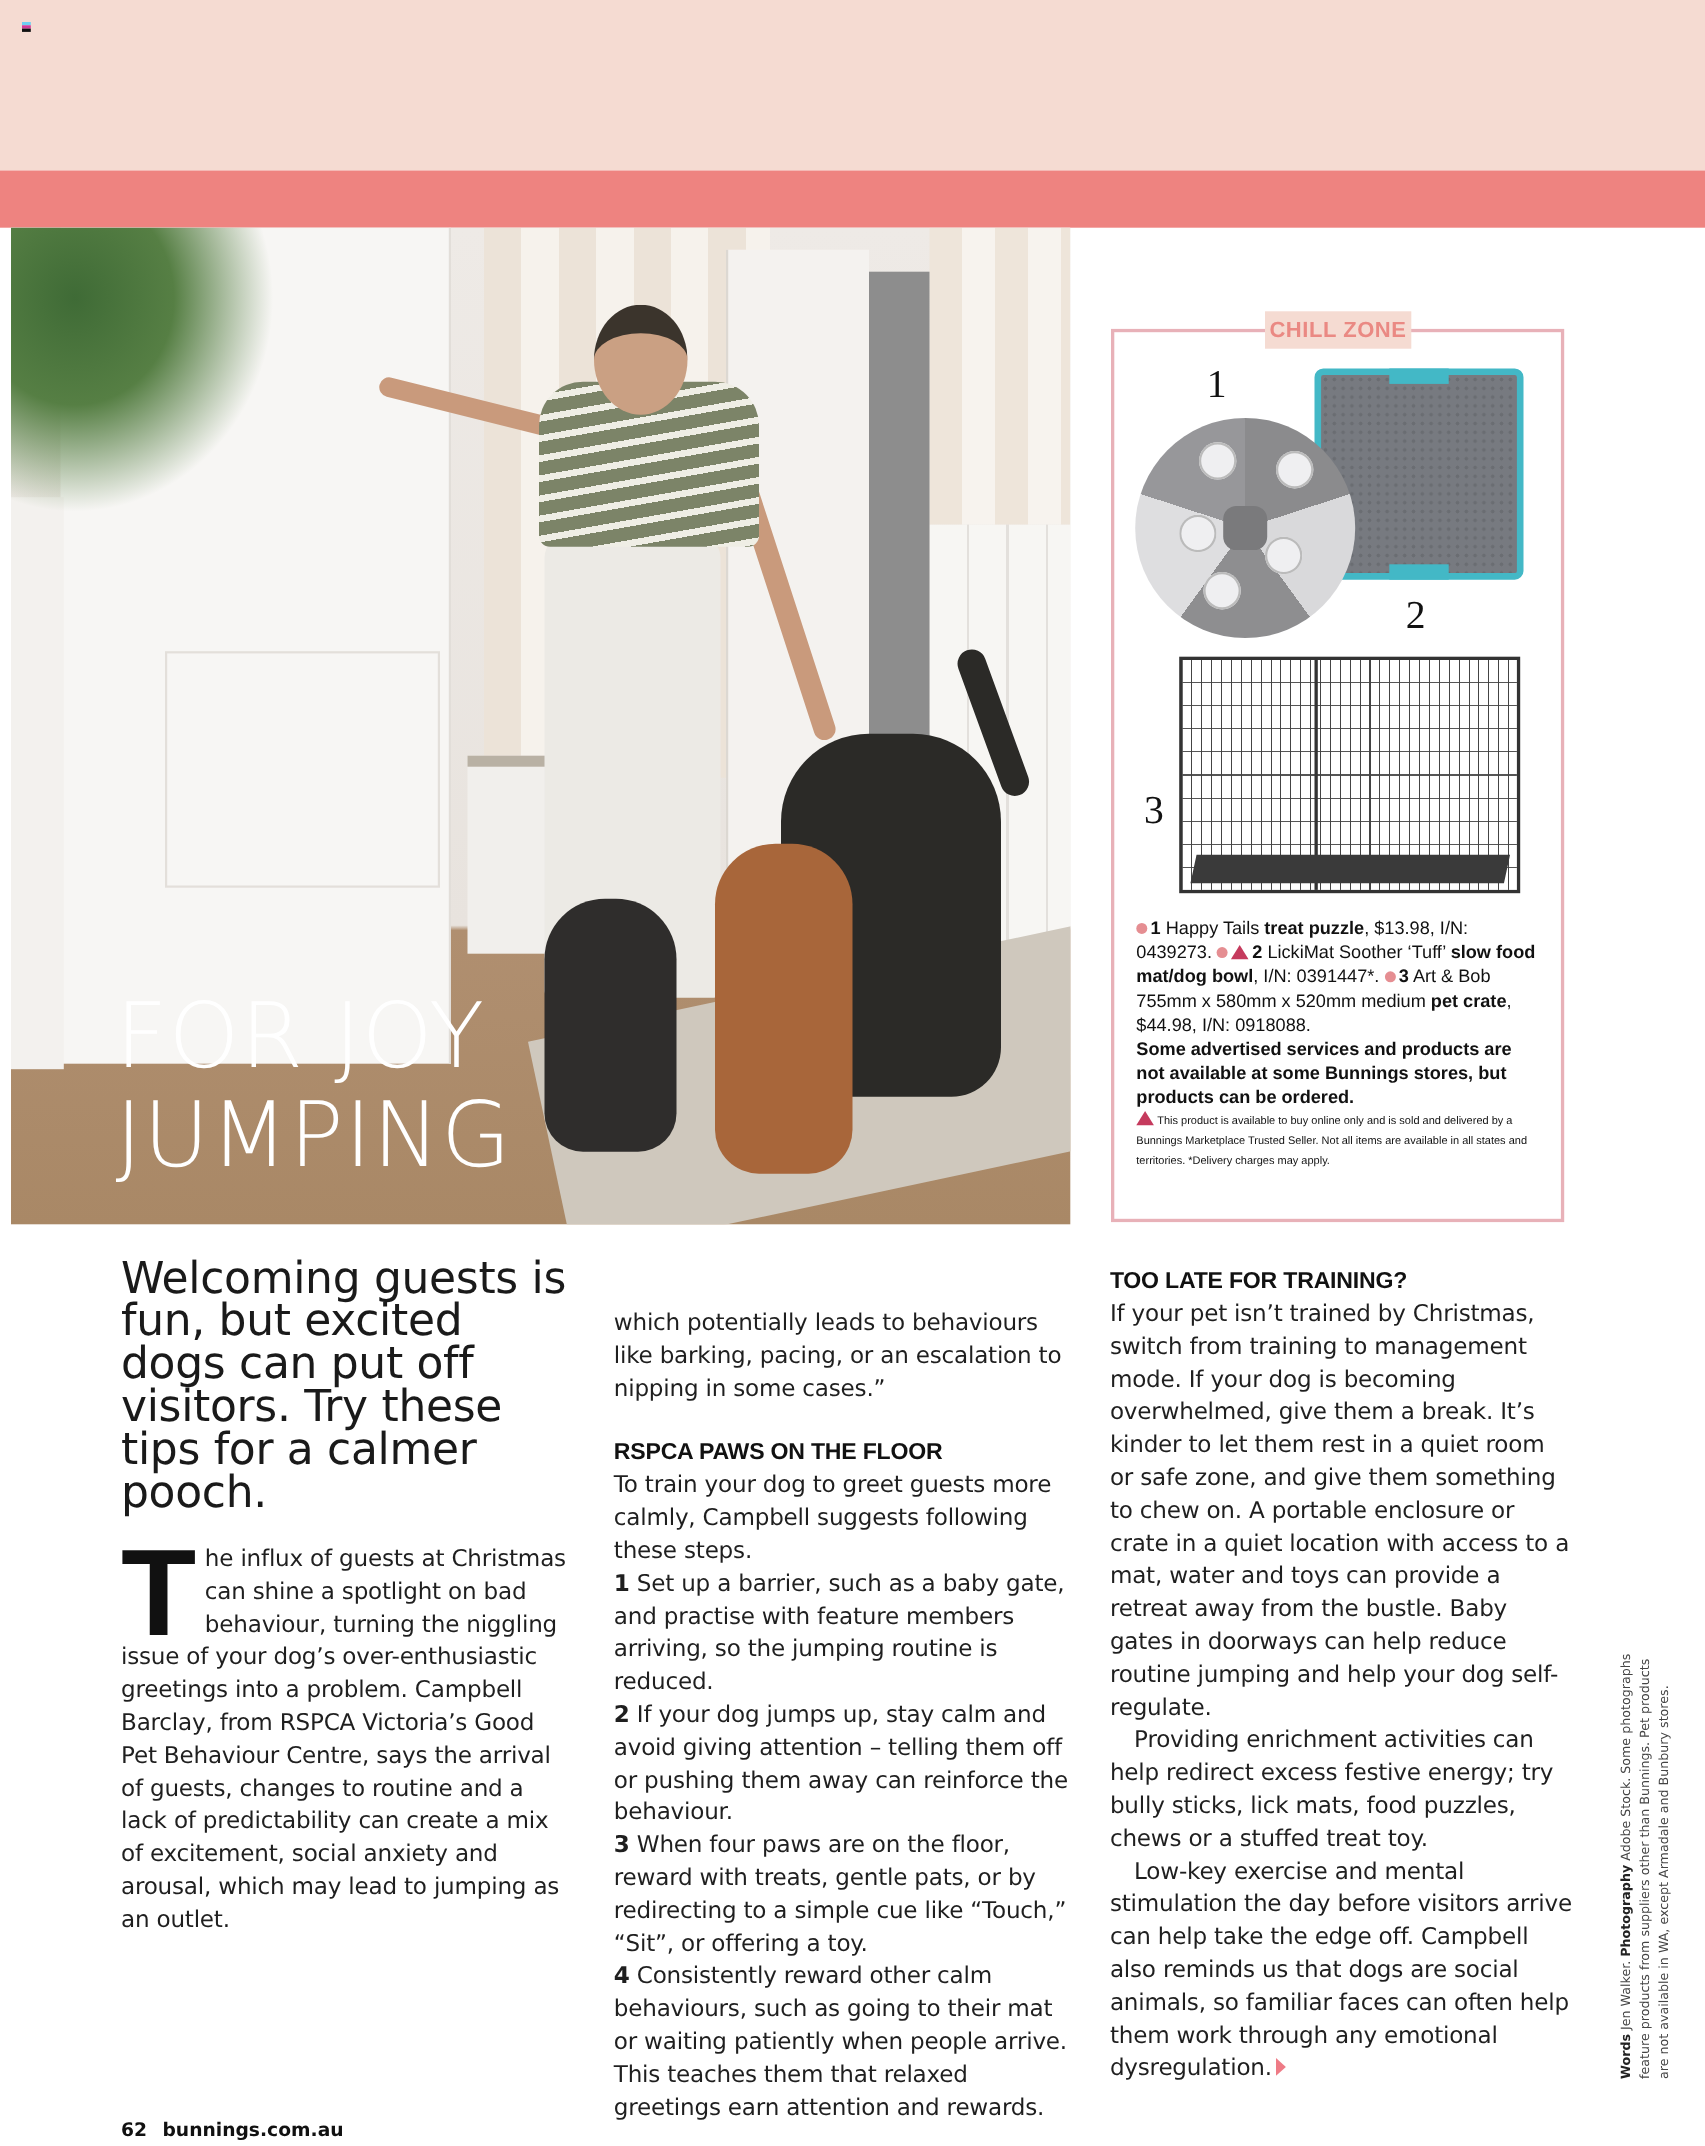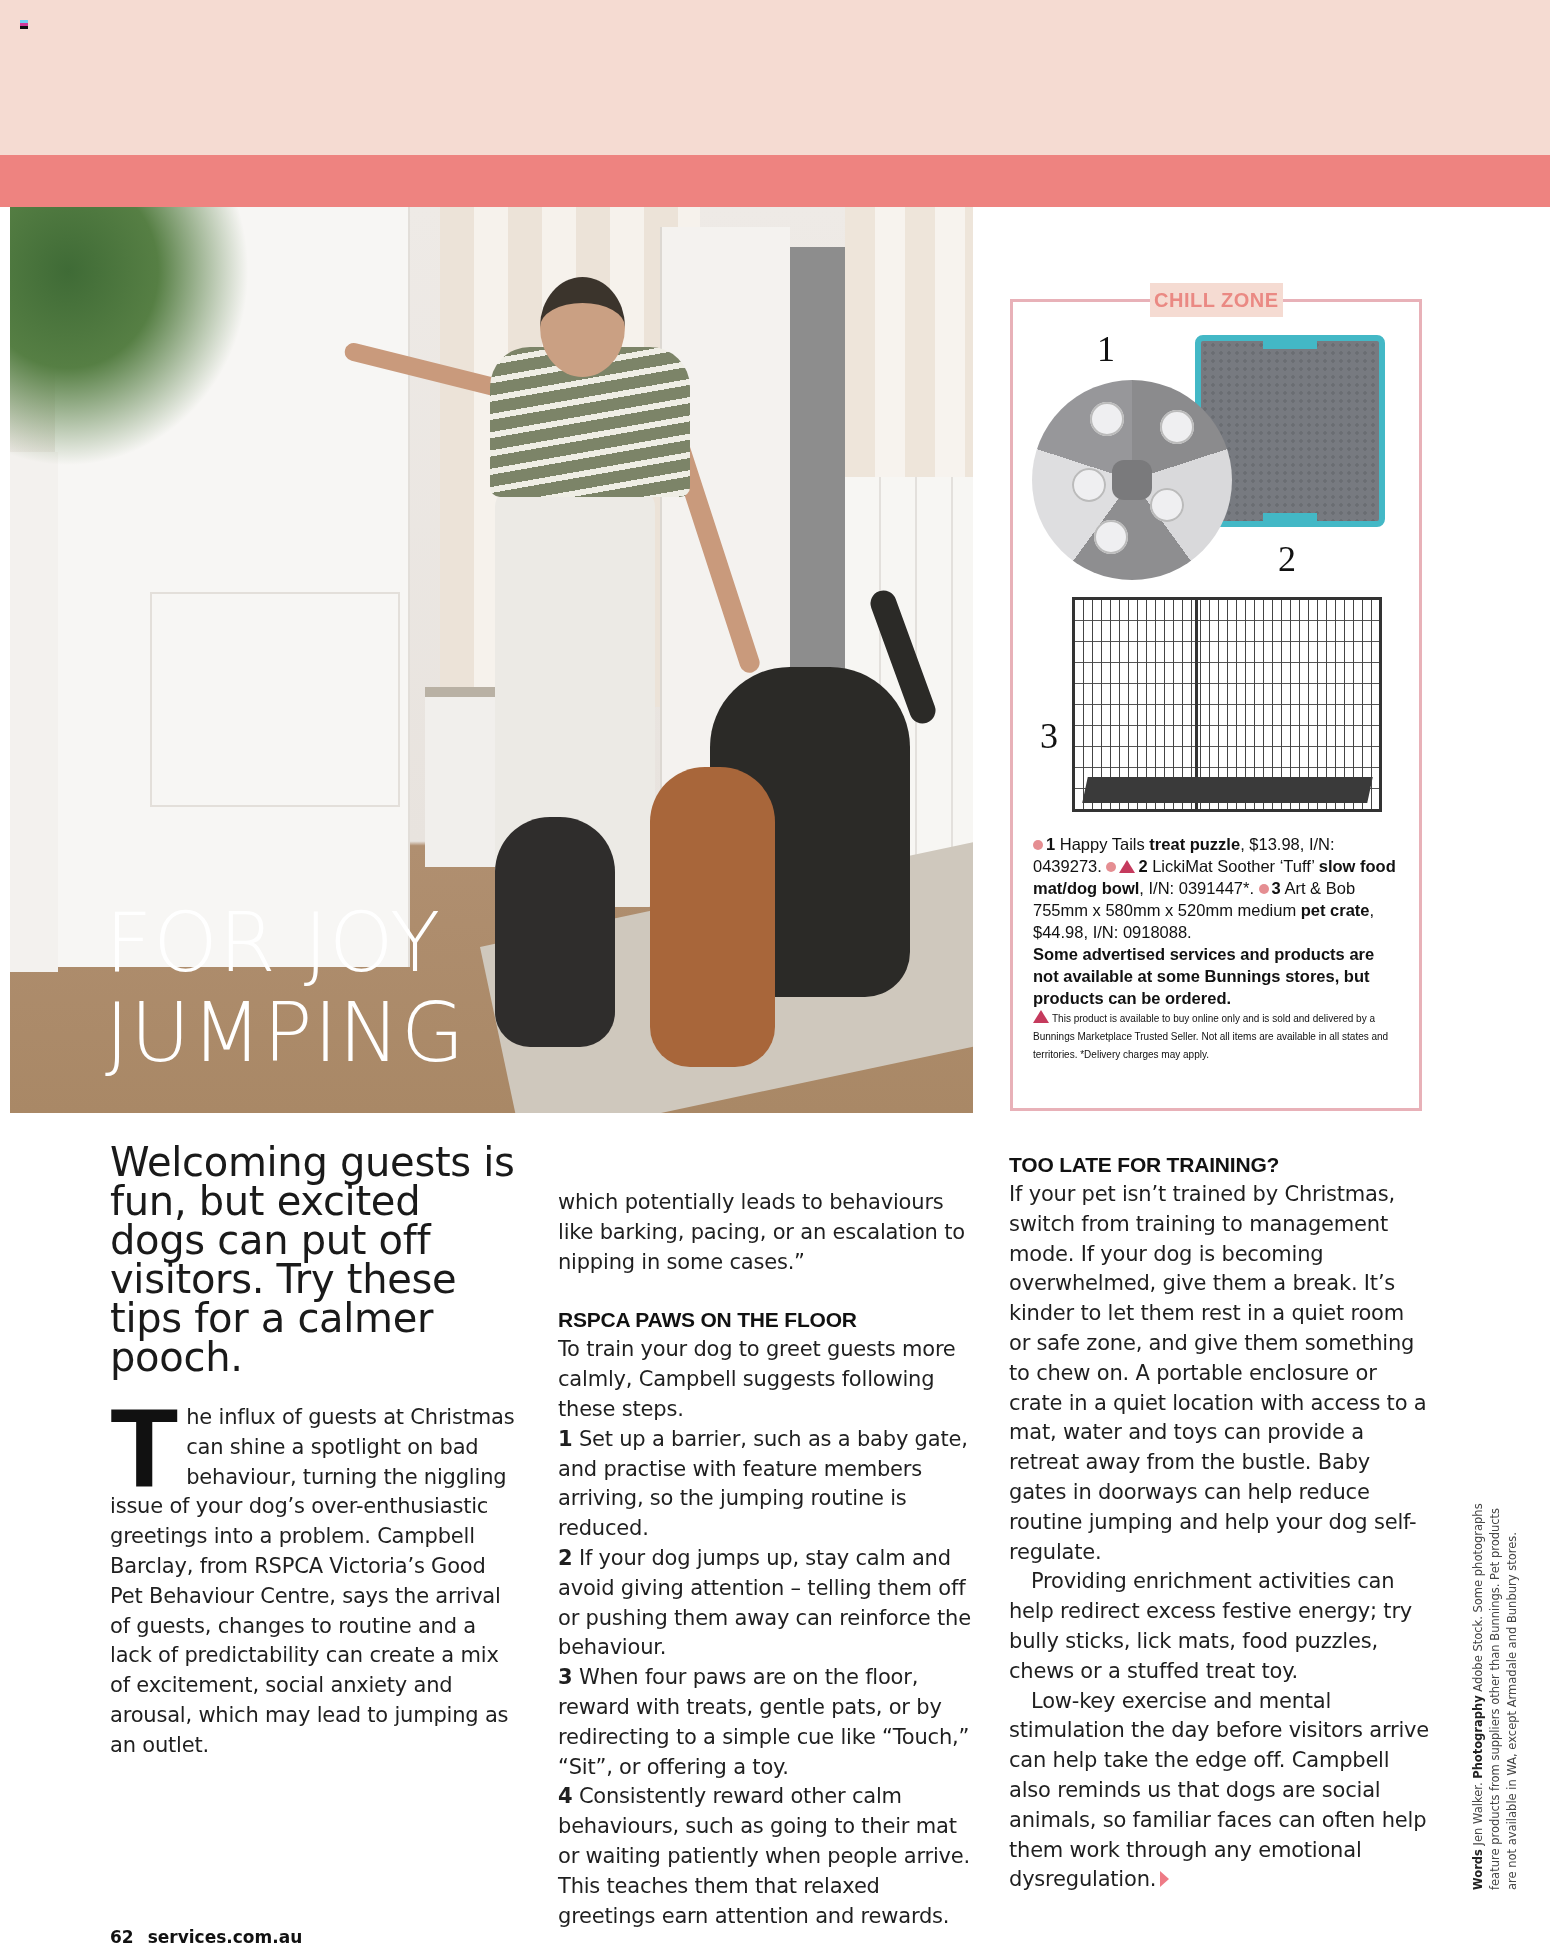--- a/index.html
+++ b/index.html
@@ -188,14 +188,14 @@
   <div>If your pet isn’t trained by Christmas, switch from training to management mode. If your dog is becoming overwhelmed, give them a break. It’s kinder to let them rest in a quiet room or safe zone, and give them something to chew on. A portable enclosure or crate in a quiet location with access to a mat, water and toys can provide a retreat away from the bustle. Baby gates in doorways can help reduce routine jumping and help your dog self-regulate.</div>
   <div class="indent">Providing enrichment activities can help redirect excess festive energy; try bully sticks, lick mats, food puzzles, chews or a stuffed treat toy.</div>
   <div class="indent"><span>Low-key exercise and mental stimulation the day before visitors arrive can help take the edge off. Campbell also reminds us that dogs are social animals, so familiar faces can often help them work through any emotional dysregulation.</span><span class="end-mark"></span></div>
 </div>
 
 <div class="credits">
   <b>Words</b><span> Jen Walker. </span><b>Photography</b><span> Adobe Stock. Some photographs feature products from suppliers other than Bunnings. Pet products are not available in WA, except Armadale and Bunbury stores.</span>
 </div>
 
 <div class="footer">
-  <span class="page-num">62</span><span>services.com.au</span>
+  <span class="page-num">62</span><span>bunnings.com.au</span>
 </div>
 
 </body></html>

